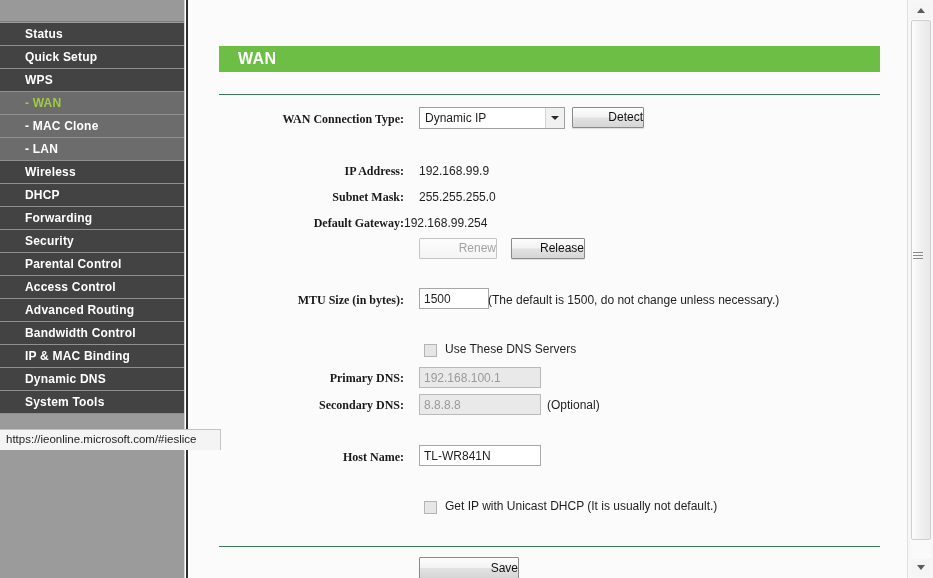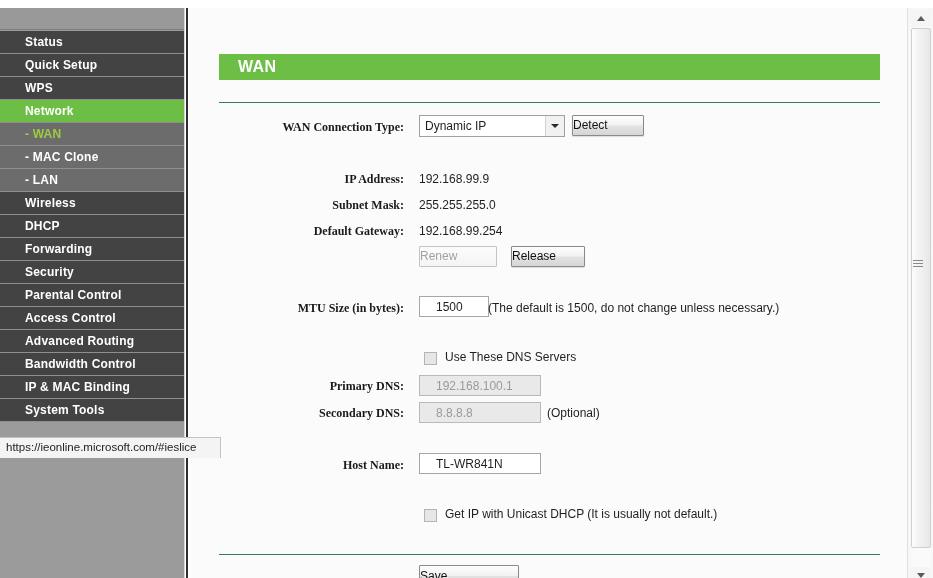--- a/index.html
+++ b/index.html
@@ -7,21 +7,20 @@
     margin: 0; padding: 0;
     width: 933px; height: 578px;
     overflow: hidden;
     background: #ffffff;
     font-family: "Liberation Sans", sans-serif;
   }
   #app {
     position: relative;
     width: 933px; height: 450px;
     background: #fbfbfb;
-    margin-top: 8px;
   }
 
   
   #sidebar {
     position: absolute;
     left: 0; top: 0;
     width: 184px; height: 578px;
     background: #9b9b9b;
     overflow: hidden;
   }
@@ -138,21 +137,21 @@
 
   
   .txtbox {
     position: absolute;
     height: 21px;
     border: 1px solid #a7a7a7;
     background: #ffffff;
     font-family: "Liberation Sans", sans-serif;
     font-size: 12px;
     color: #1f1f1f;
-    padding: 0 16px;
+    padding: 0 4px;
     line-height: 19px;
     outline: none;
   }
   .txtbox.disabled {
     background: #e9e9e9;
     color: #9a9a9a;
     border: 1px solid #b9b9b9;
   }
 
   
@@ -190,21 +189,21 @@
 
   
   .btn {
     position: absolute;
     height: 21px;
     border: 1px solid #8a8a8a;
     background: linear-gradient(to bottom, #fdfdfd 0%, #f2f2f2 48%, #e2e2e2 52%, #d6d6d6 100%);
     font-family: "Liberation Sans", sans-serif;
     font-size: 12px;
     color: #121212;
-    text-align: left;
+    text-align: right;
     cursor: pointer;
     border-radius: 1px;
     box-shadow: 0 1px 1px rgba(0,0,0,0.12);
     line-height: 19px;
   }
   .btn.disabled {
     color: #a2a2a2;
     border: 1px solid #c4c4c4;
     background: linear-gradient(to bottom, #fcfcfc 0%, #f4f4f4 100%);
     box-shadow: none;
@@ -312,33 +311,33 @@
 <body>
 
 <div id="app">
 
   <div id="sidebar">
     <div id="sidebar-top-strip"></div>
     <div id="menu">
         <div class="menu-item">Status</div>
         <div class="menu-item">Quick Setup</div>
         <div class="menu-item">WPS</div>
-        <div class="menu-item active">Network</div>
         <div class="menu-item sub current">- WAN</div>
         <div class="menu-item sub">- MAC Clone</div>
         <div class="menu-item sub">- LAN</div>
         <div class="menu-item">Wireless</div>
         <div class="menu-item">DHCP</div>
         <div class="menu-item">Forwarding</div>
         <div class="menu-item">Security</div>
         <div class="menu-item">Parental Control</div>
         <div class="menu-item">Access Control</div>
         <div class="menu-item">Advanced Routing</div>
         <div class="menu-item">Bandwidth Control</div>
         <div class="menu-item">IP &amp; MAC Binding</div>
+        <div class="menu-item">Dynamic DNS</div>
         <div class="menu-item">System Tools</div>
       </div>
   </div>
 
   <div id="divider"></div>
 
   <div id="content">
     <div id="content-inner">
 
       <div id="page-header">
@@ -356,21 +355,21 @@
 
       <div class="btn" style="left:382px; top:107px; width:72px;">Detect</div>
 
       <div class="row-label" style="left:24px; top:164px; width:190px;">IP Address:</div>
       <div class="row-value" style="left:229px; top:164px;">192.168.99.9</div>
 
       <div class="row-label" style="left:24px; top:190px; width:190px;">Subnet Mask:</div>
       <div class="row-value" style="left:229px; top:190px;">255.255.255.0</div>
 
       <div class="row-label" style="left:24px; top:216px; width:190px;">Default Gateway:</div>
-      <div class="row-value" style="left:229px; top:216px;">192.168.99.254</div>
+      <div class="row-value" style="left:214px; top:216px;">192.168.99.254</div>
 
       <div class="btn disabled" style="left:229px; top:238px; width:78px;">Renew</div>
       <div class="btn" style="left:321px; top:238px; width:74px;">Release</div>
 
       <div class="row-label" style="left:24px; top:293px; width:190px;">MTU Size (in bytes):</div>
       <input class="txtbox" style="left: 229px; top: 288px; width: 70px;" value="1500">
       <div class="note" style="left:298px; top:293px;">(The default is 1500, do not change unless necessary.)</div>
 
       <div class="cbwrap" style="left:234px; top:344px;">
         <span class="cbox"></span>

